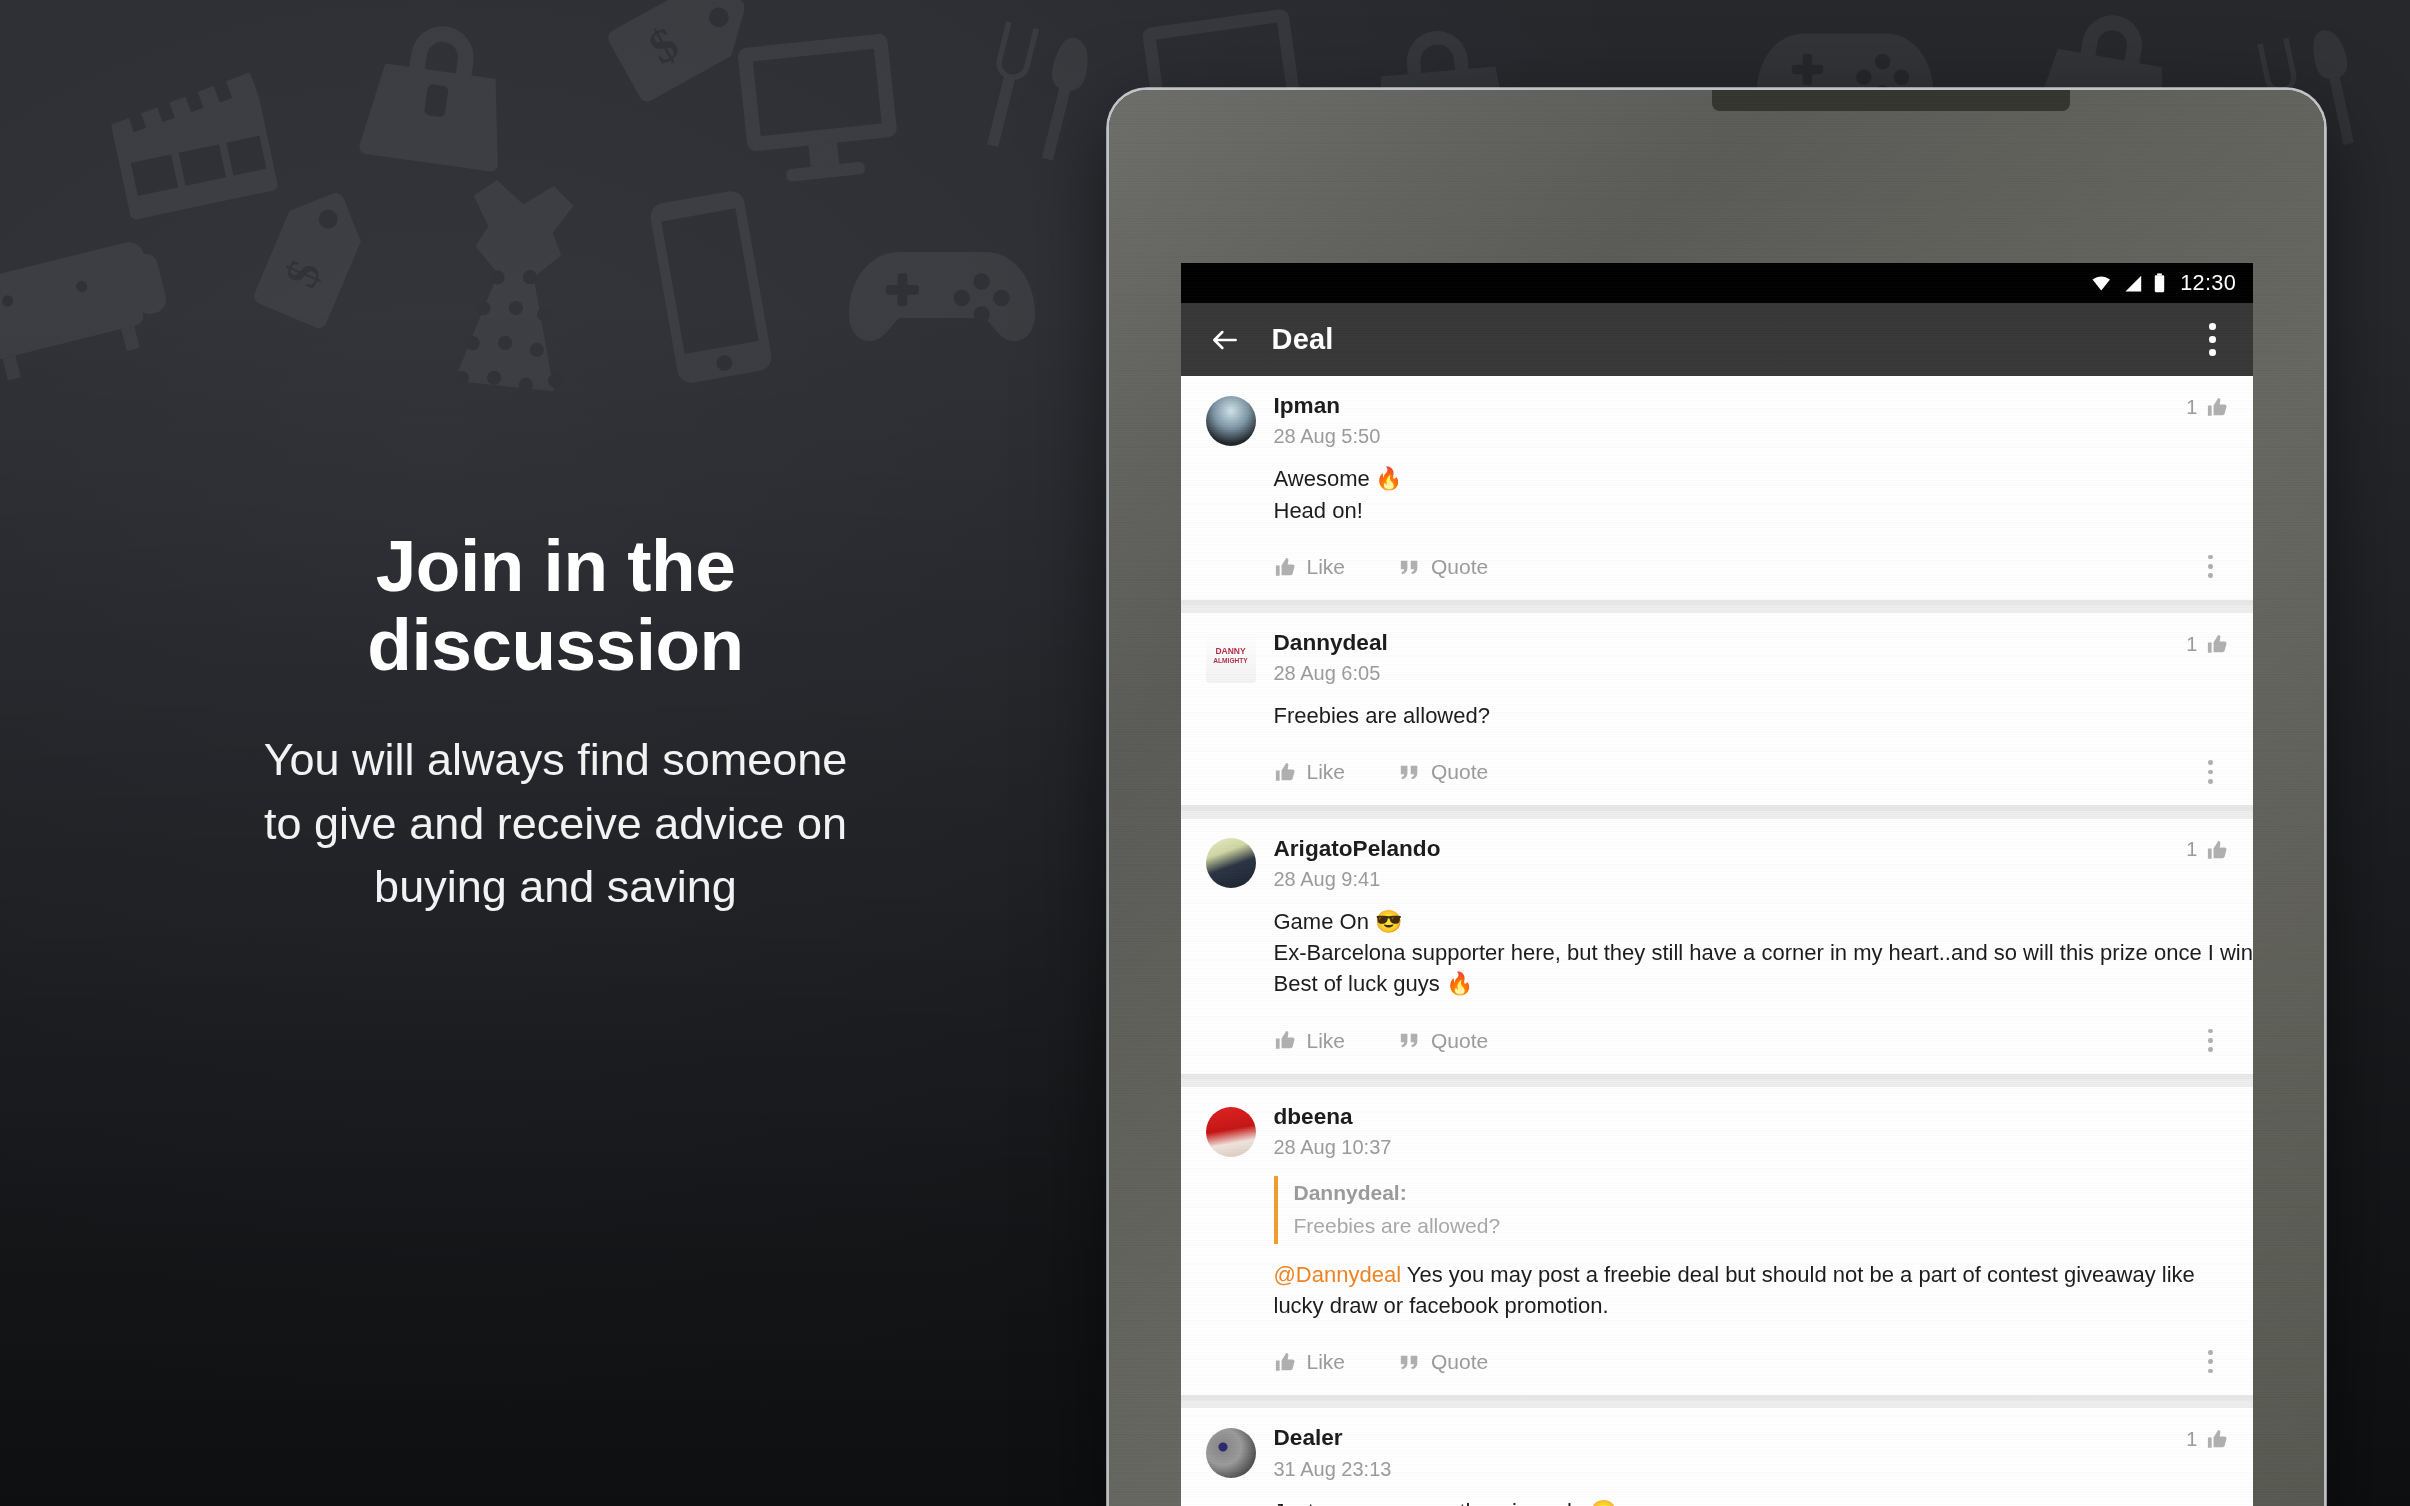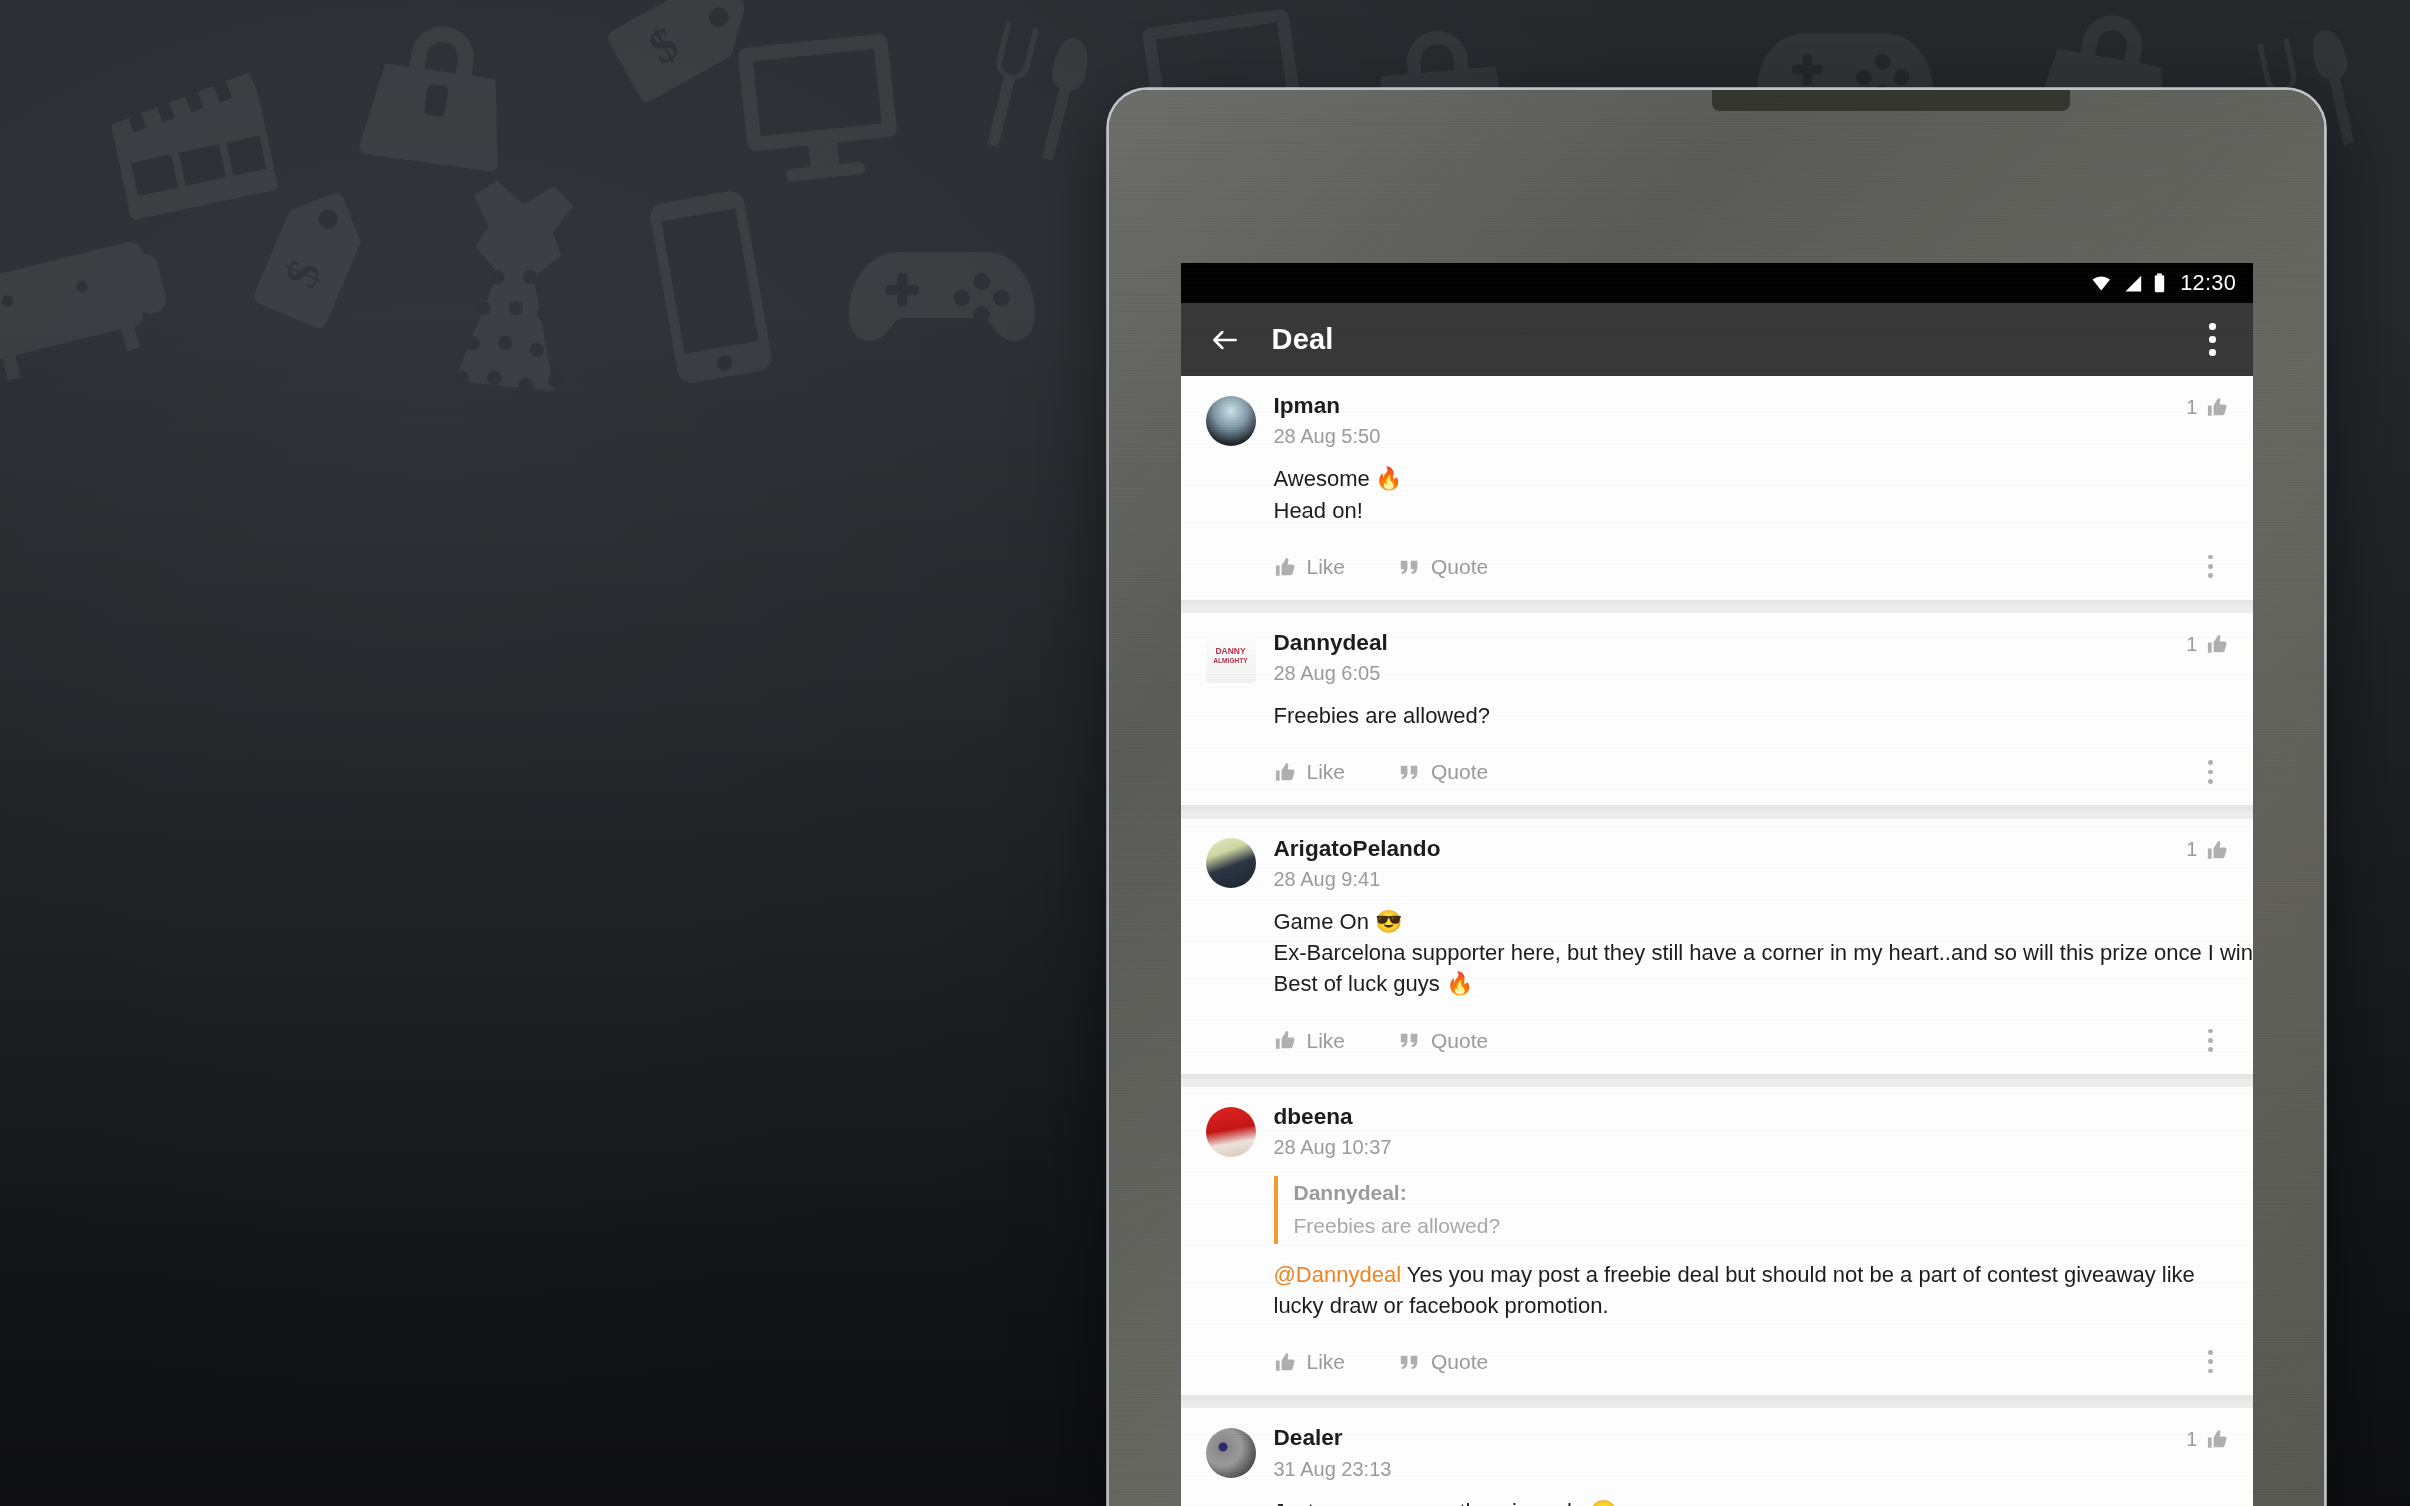--- a/index.html
+++ b/index.html
@@ -302,20 +302,31 @@
     <svg style="left:2250px;top:9.4px;" width="132" height="165" viewBox="0 0 100 100">
         <g transform="rotate(-12 50 50)">
           <path d="M14 6 h4 v28 a8 8 0 0 0 16 0 V6 h4 v28 a12 12 0 0 1 -8 11 V94 h-8 V45 a12 12 0 0 1 -8 -11 z"></path>
           <path d="M64 6 c10 0 14 12 14 24 c0 8 -4 12 -8 13 V94 h-8 V43 c-4 -1 -8 -5 -8 -13 C54 18 56 6 64 6 z"></path>
         </g>
       </svg>
   </div>
 
   <div class="vignette"></div>
 
+  <div class="copy">
+    <h1>
+      <span>Join in the</span>
+      <span class="l2">discussion</span>
+    </h1>
+    <p>
+      <span>You will always find someone</span>
+      <span>to give and receive advice on</span>
+      <span>buying and saving</span>
+    </p>
+  </div>
 
   <div class="tablet">
     <div class="tablet-notch"></div>
     <div class="camera"></div>
 
     <div class="screen">
 
       <div class="statusbar">
         <svg width="24.5" height="21" viewBox="0 0 24 24">
             <path fill="#fff" d="M2 7.5 L12 20 L22 7.5 C18.5 5 15.3 4 12 4 C8.7 4 5.5 5 2 7.5 Z"></path>

